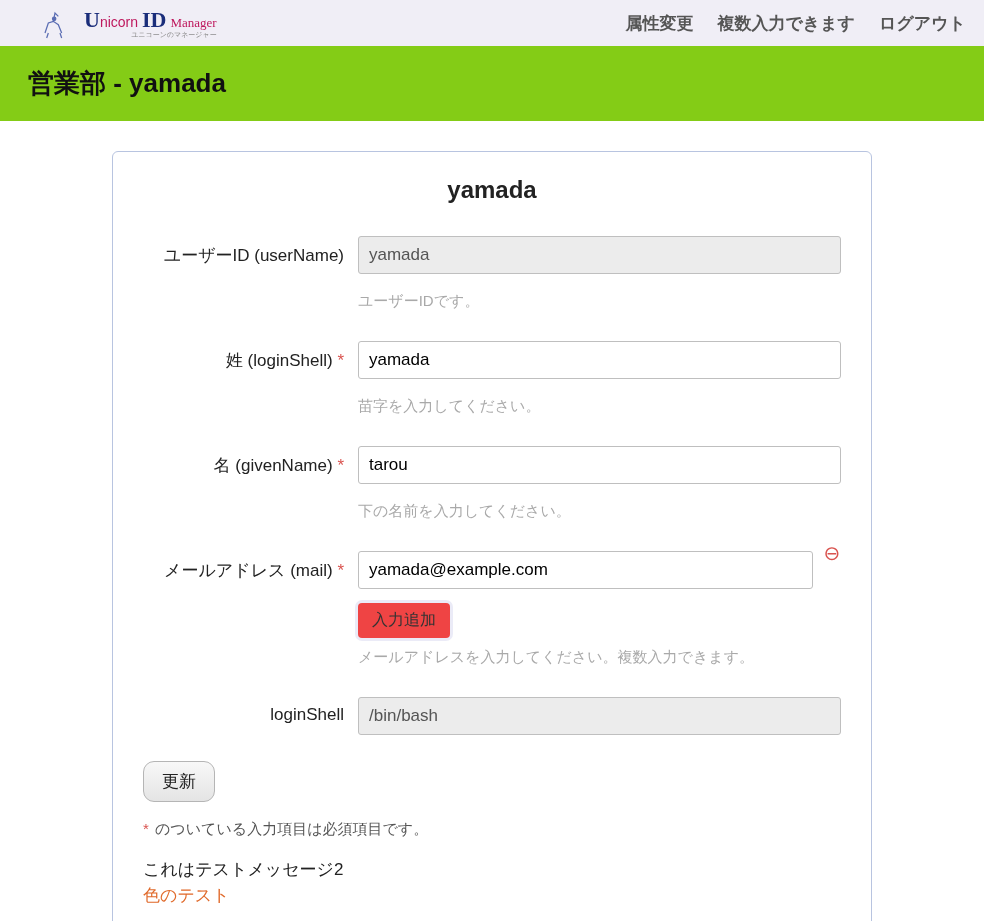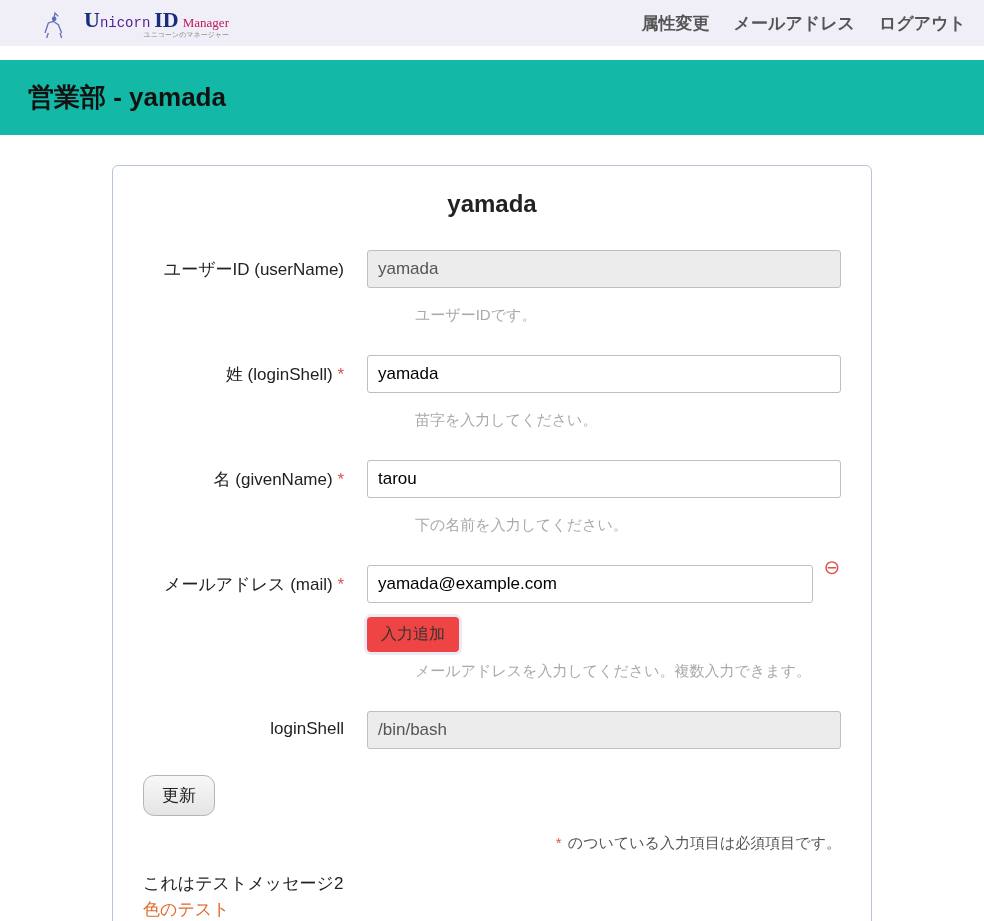--- a/index.html
+++ b/index.html
@@ -28,23 +28,22 @@
       gap: 24px;
     }
     .nav-link {
       font-weight: 700;
       font-size: 17px;
       color: #555;
       cursor: pointer;
       text-decoration: none;
     }
     .header-strip {
-      background: #14b8a6;
+      background: #84cc16;
       padding: 20px 28px;
-      margin-top: 14px;
     }
     .header-title {
       font-size: 26px;
       font-weight: 700;
       color: #111;
     }
     .form-card {
       max-width: 760px;
       margin: 30px auto 0;
       border: 1px solid #b8c4e0;
@@ -55,21 +54,20 @@
     .form-heading {
       text-align: center;
       font-size: 24px;
       font-weight: 700;
       margin-bottom: 32px;
     }
     .form-row {
       display: flex;
       margin-bottom: 30px;
       align-items: flex-start;
-      gap: 9px;
     }
     .form-label-col {
       width: 215px;
       text-align: right;
       padding-right: 14px;
       padding-top: 8px;
       font-size: 17px;
       color: #222;
     }
     .required-mark { color: #d9534f; }
@@ -87,21 +85,20 @@
       background: #fff;
     }
     input[type="text"][readonly] {
       background: #ececec;
       color: #555;
     }
     .helper {
       font-size: 15px;
       color: #a9a9a9;
       margin-top: 18px;
-      margin-left: 48px;
     }
     .mail-wrap {
       display: flex;
       align-items: flex-start;
       gap: 10px;
     }
     .mail-input-holder { flex: 1; }
     .remove-btn {
       color: #d9534f;
       font-size: 20px;
@@ -129,21 +126,21 @@
       margin-top: 8px;
       padding: 8px 18px;
       background: linear-gradient(#f8f8f8,#e4e4e4);
       border: 1px solid #b5b5b5;
       border-radius: 11px;
       font-size: 17px;
       cursor: pointer;
       color: #222;
     }
     .required-note {
-      text-align: right;
+      text-align: left;
       font-size: 15px;
       color: #555;
       margin-top: 18px;
     }
     .required-note .required-mark { margin-right: 2px; }
     .messages {
       margin-top: 18px;
       font-size: 17px;
       line-height: 1.5;
     }
@@ -158,30 +155,30 @@
       <g stroke="#5b6db3" stroke-width="1.5" fill="none">
         <path d="M18 32 L22 20 L28 18 L34 22 L38 32"></path>
         <path d="M28 18 L30 8 L34 12"></path>
         <path d="M22 32 L20 38 M36 32 L38 38"></path>
         <circle cx="29" cy="15" r="2" fill="#5b6db3"></circle>
       </g>
     </svg>
     <span style="display:flex;flex-direction:column;line-height:1;">
       <span style="display:flex;align-items:baseline;">
         <span style="font-size:22px;font-weight:700;color:#1a2d7a;font-family:serif">U</span>
-        <span style="font-size:14px;color:#4c1d95;font-family:Liberation Mono, monospace">nicorn</span>
+        <span style="font-size:14px;color:#be185d;font-family:Liberation Sans, sans-serif">nicorn</span>
         <span style="font-size:22px;font-weight:700;color:#1a2d7a;font-family:serif;margin-left:4px">ID</span>
         <span style="font-size:13px;color:#be185d;font-family:serif;margin-left:4px">Manager</span>
       </span>
       <span style="font-size:7px;color:#888;text-align:right">ユニコーンのマネージャー</span>
     </span>
   </div>
   <div class="nav-links">
     <a class="nav-link">属性変更</a>
-    <a class="nav-link">メールアドレス</a>
+    <a class="nav-link">複数入力できます</a>
     <a class="nav-link">ログアウト</a>
   </div>
 </div>
 
 <div class="header-strip">
   <div class="header-title">営業部 - yamada</div>
 </div>
 
 <div class="form-card">
   <div class="form-heading">yamada</div>

